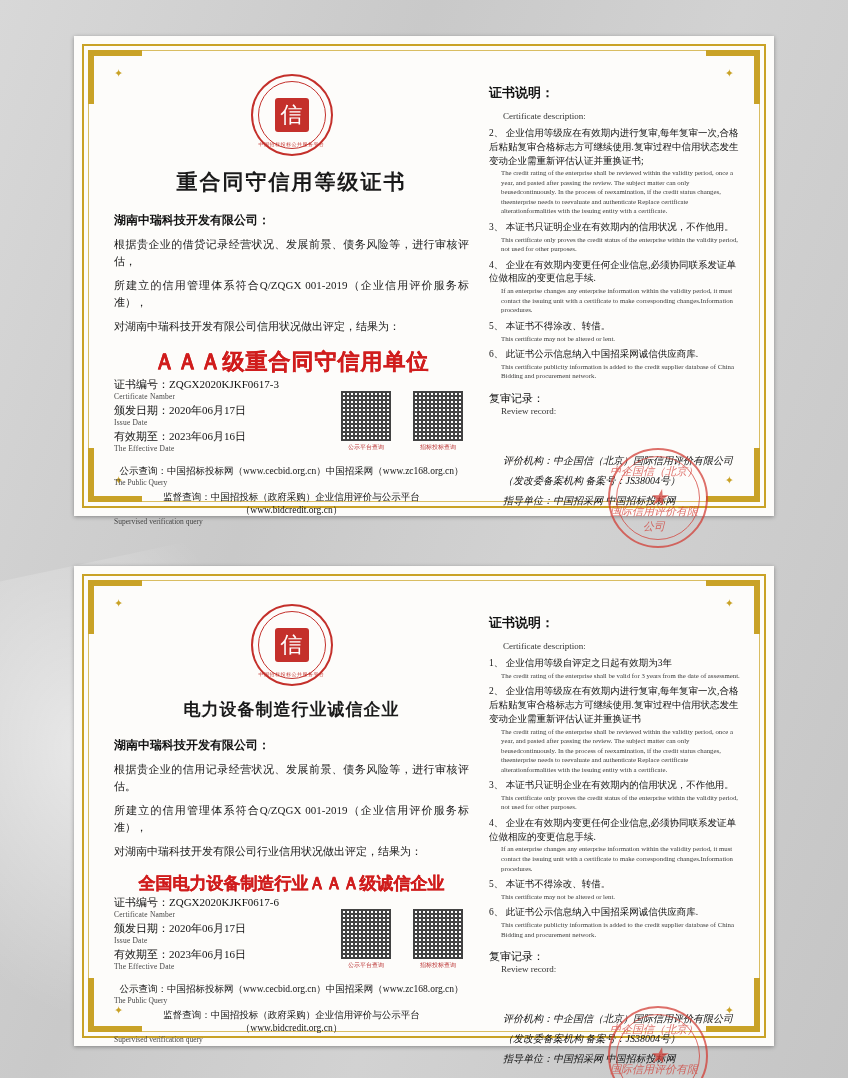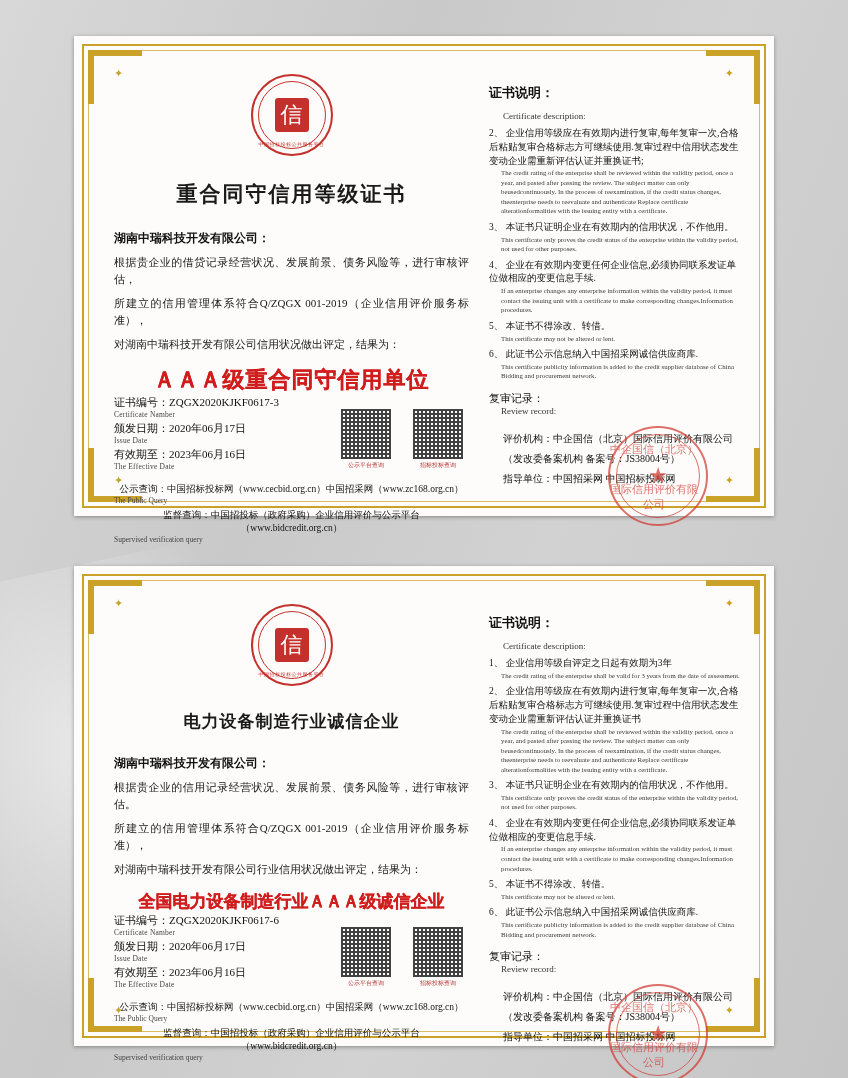--- a/index.html
+++ b/index.html
@@ -129,26 +129,26 @@
     letter-spacing: 0.5px;
     white-space: nowrap;
   }
 
   .cert-title {
     text-align: center;
     font-size: 21px;
     font-weight: bold;
     color: #1a1a1a;
     letter-spacing: 2px;
-    margin-top: 24px;
+    margin-top: 12px;
     font-family: "DejaVu Serif", serif;
   }
   .cert-title.small { font-size: 17px; letter-spacing: 1px; }
   .company {
-    margin-top: 22px;
+    margin-top: 16px;
     font-size: 12px;
     color: #111;
     font-weight: bold;
   }
   .para {
     margin-top: 7px;
     font-size: 11px;
     line-height: 1.55;
     color: #1a1a1a;
     text-align: justify;
@@ -193,21 +193,21 @@
   
   .r-title { font-size: 13px; font-weight: bold; color: #111; }
   .r-title-en { font-size: 9px; color: #333; margin: 9px 0 6px 14px; }
   .note-list { margin: 0; padding: 0; list-style: none; }
   .note { margin-bottom: 5px; }
   .note-cn { font-size: 9.5px; color: #111; line-height: 1.45; }
   .note-en { font-size: 6.8px; color: #3a3a3a; line-height: 1.4; margin-left: 12px; }
   .review { margin-top: 10px; }
   .review-cn { font-size: 11px; color: #111; }
   .review-en { font-size: 9px; color: #333; margin-left: 12px; }
-  .sign-block { margin-top: 16px; position: relative; }
+  .sign-block { margin-top: 38px; position: relative; font-style: italic; }
   .sign-row { font-size: 10px; color: #111; margin-bottom: 6px; text-align: left; padding-left: 14px; }
   .sign-row .lbl { letter-spacing: 0; }
   .stamp {
     position: absolute;
     right: 34px; top: -6px;
     width: 96px; height: 96px;
     border: 2px solid #d23a32;
     border-radius: 50%;
     opacity: .72;
     pointer-events: none;

